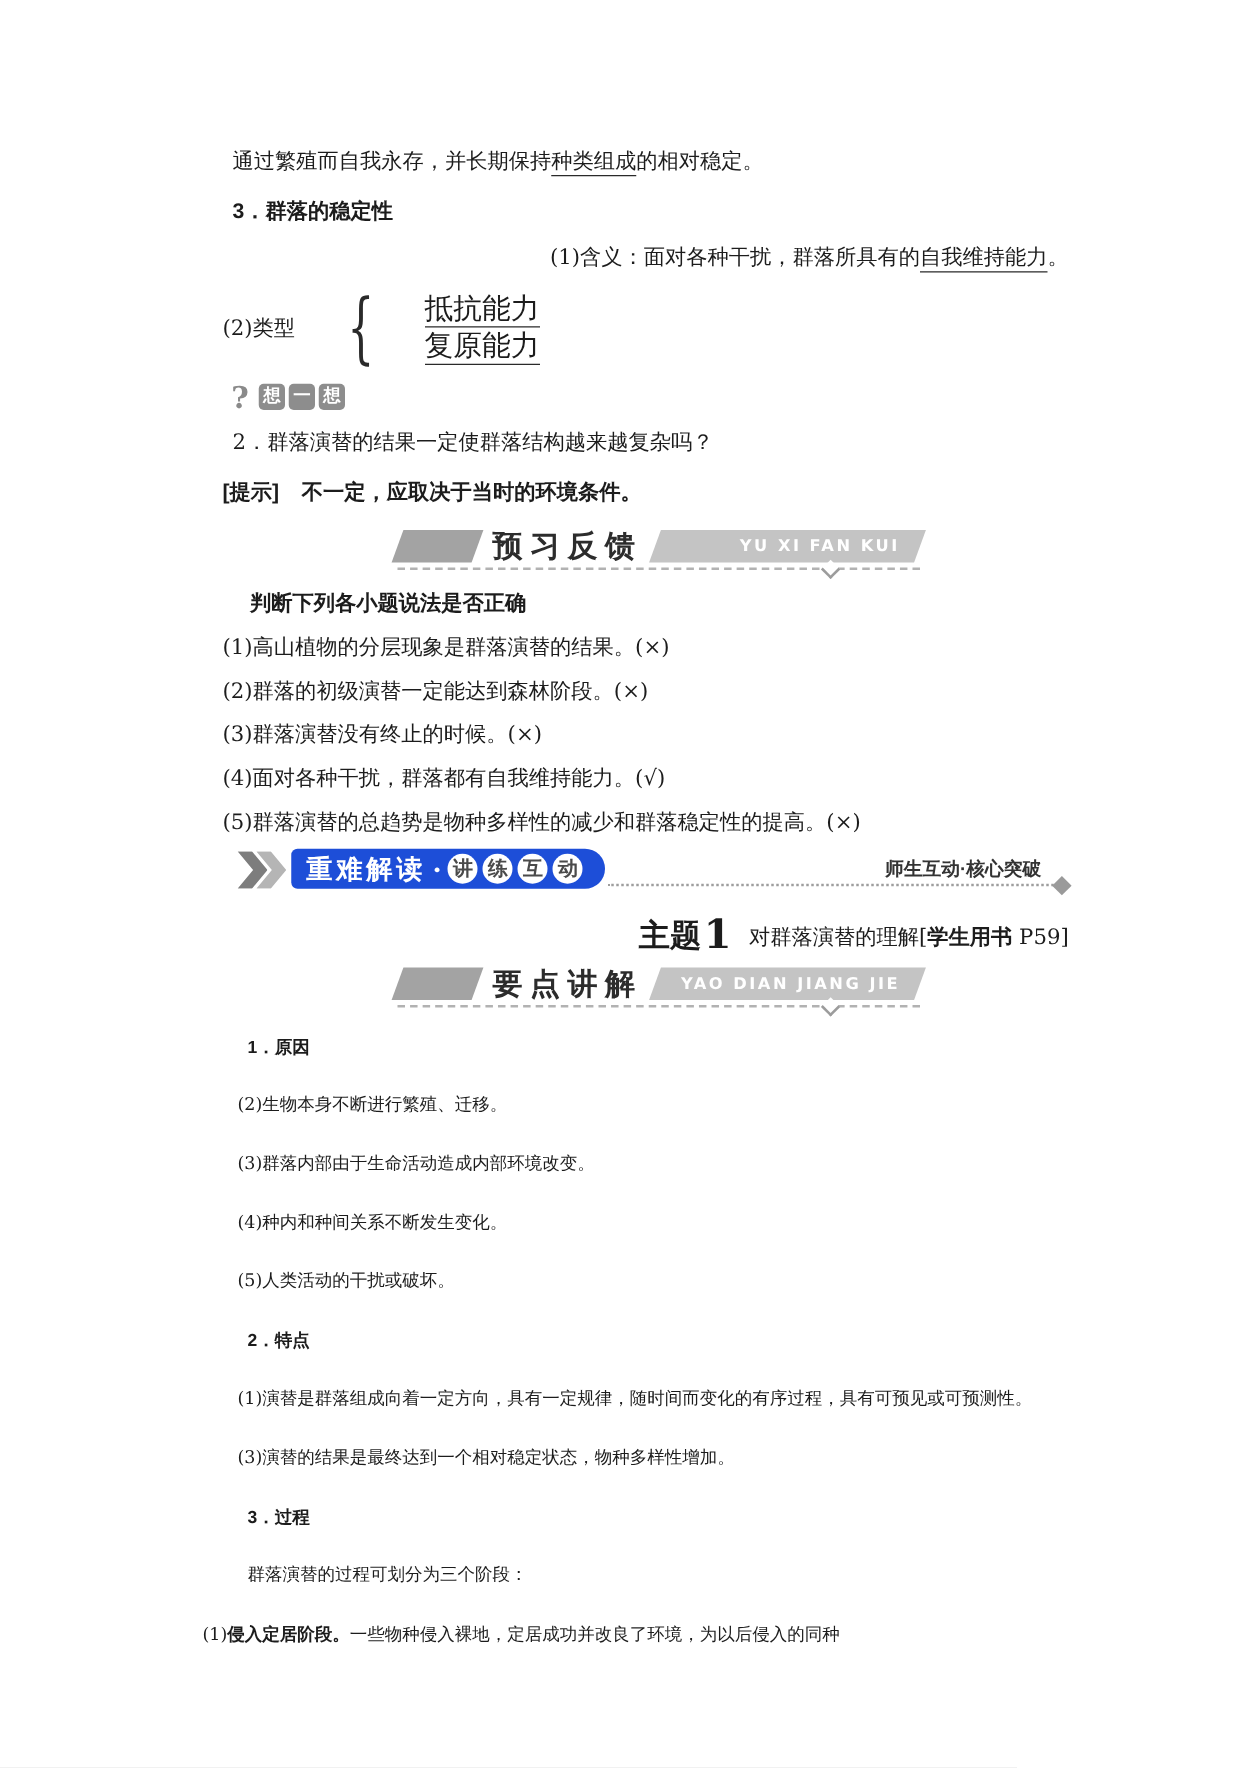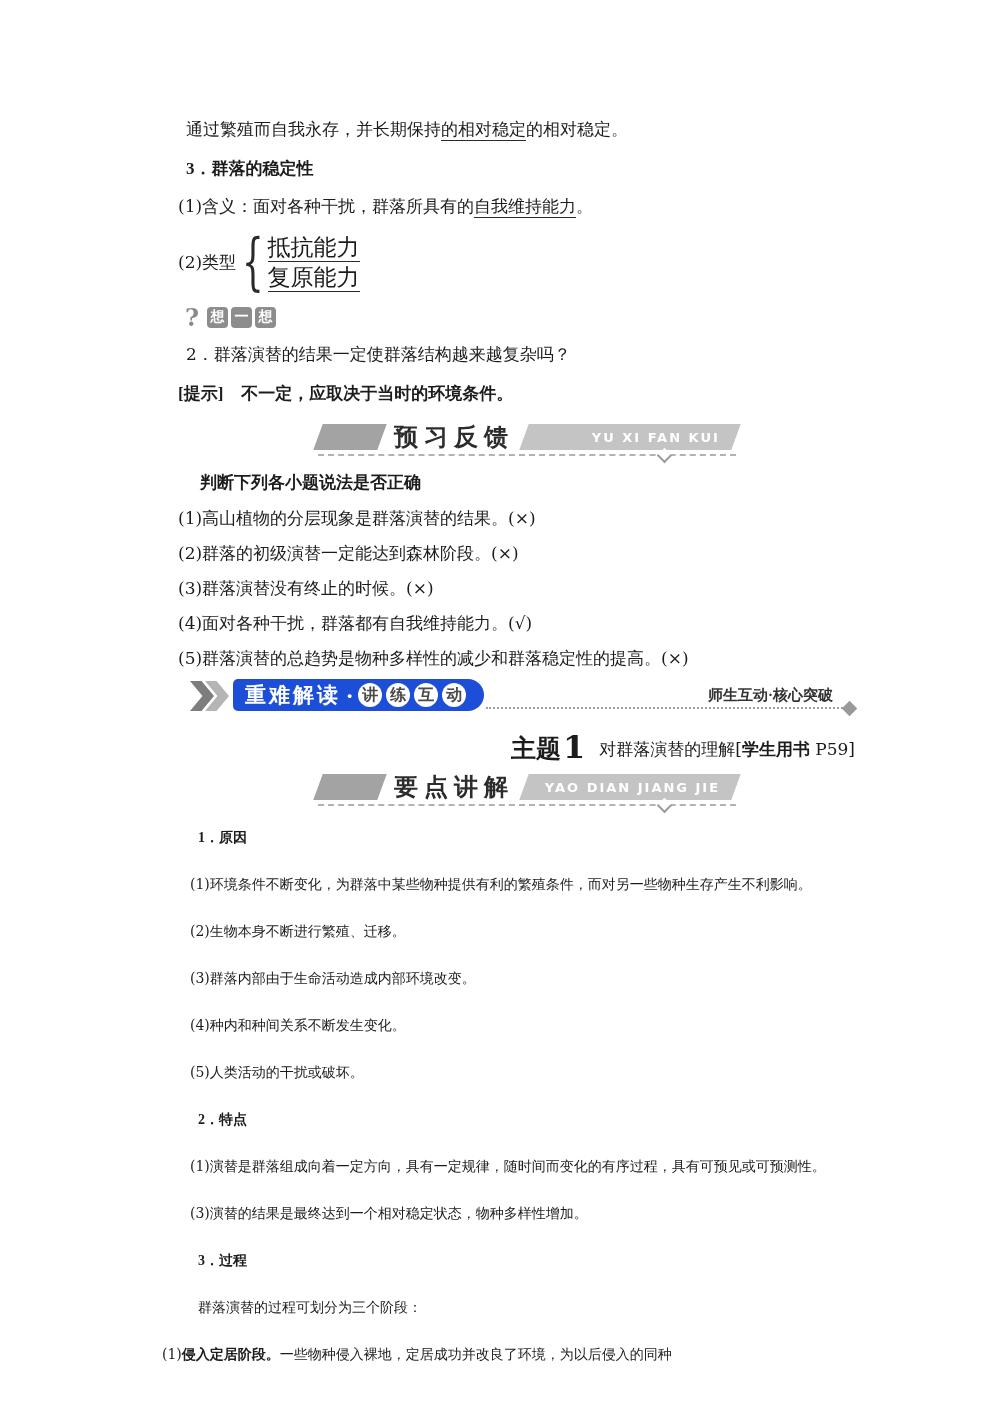--- a/index.html
+++ b/index.html
@@ -8,27 +8,27 @@
     width:1000px;height:1414px;
     margin:0 auto;
     background:#ffffff;
     box-sizing:border-box;
     padding:118px 145px 0 150px;
     font-family:"DejaVu Serif","Liberation Serif",serif;
     color:#1c1c1c;
     overflow:hidden;
   }
   .t{font-size:17px;line-height:22px;}
-  .hei{font-family:Liberation Serif, serif;font-weight:bold;}
+  .hei{font-family:Liberation Sans, sans-serif;font-weight:bold;}
   .ind2{text-indent:36px;}
   .ind15{text-indent:28px;}
   .u{border-bottom:1.5px solid #2a2a2a;padding-bottom:1px;}
 
   
-  .type-row{display:flex;align-items:center;margin:12px 0 0 28px;height:66px;}
+  .type-row{display:flex;align-items:center;margin:12px 0 0 28px;height:66px;gap:36px;}
   .type-label{font-size:17px;}
   .brace{font-size:62px;font-weight:400;line-height:60px;color:#2a2a2a;
          transform:scaleX(.55);margin:0 -5px 0 -3px;font-family:"DejaVu Serif",serif;}
   .type-items div{font-size:23px;line-height:30px;}
 
   
   .think-row{display:flex;align-items:center;margin:10px 0 0 35px;height:24px;}
   .qmark{color:#8a8a8a;font-weight:bold;font-size:24px;margin-right:8px;
          font-family:"DejaVu Serif",serif;}
   .tbox{display:inline-flex;align-items:center;justify-content:center;
@@ -81,25 +81,25 @@
 
   
   .main p{margin:12px;font-size:14px;line-height:35px;}
   .main .mh{margin-top:14px;}
 </style>
 </head>
 <body>
 
 <div class="page">
 
-  <p class="t ind2" style="margin:0;"><span>通过繁殖而自我永存，并长期保持</span><span class="u">的相对稳定</span><span>的相对稳定。</span></p>
+  <p class="t ind2" style="margin:0;"><span>通过繁殖而自我永存，并长期保持</span><span class="u">种类组成</span><span>的相对稳定。</span></p>
 
   <p class="t ind2 hei" style="margin:18px 0 0;">3．群落的稳定性</p>
 
-  <p class="t ind15" style="margin:15px 0 0;"><span>(1)含义：面对各种干扰，群落所具有的</span><span class="u">自我维持能力</span><span>。</span></p>
+  <p class="t ind15" style="margin:15px 0 0;text-align:right;"><span>(1)含义：面对各种干扰，群落所具有的</span><span class="u">自我维持能力</span><span>。</span></p>
 
   <div class="type-row">
     <span class="type-label">(2)类型</span>
     <span class="brace">{</span>
     <span class="type-items">
       <div><span class="u">抵抗能力</span></div>
       <div><span class="u">复原能力</span></div>
     </span>
   </div>
 
@@ -164,21 +164,20 @@
         <span class="sb-pinyin">YAO DIAN JIANG JIE</span>
       </div>
     </div>
     <div class="sb-dash">
       <span class="sb-vee"></span>
     </div>
   </div>
 
   <div class="main">
     <p class="hei ind2 mh">1．原因</p>
-    <p class="ind15">(1)环境条件不断变化，为群落中某些物种提供有利的繁殖条件，而对另一些物种生存产生不利影响。</p>
     <p class="ind15">(2)生物本身不断进行繁殖、迁移。</p>
     <p class="ind15">(3)群落内部由于生命活动造成内部环境改变。</p>
     <p class="ind15">(4)种内和种间关系不断发生变化。</p>
     <p class="ind15">(5)人类活动的干扰或破坏。</p>
 
     <p class="hei ind2">2．特点</p>
     <p class="ind15">(1)演替是群落组成向着一定方向，具有一定规律，随时间而变化的有序过程，具有可预见或可预测性。</p>
     <p class="ind15">(3)演替的结果是最终达到一个相对稳定状态，物种多样性增加。</p>
 
     <p class="hei ind2">3．过程</p>

